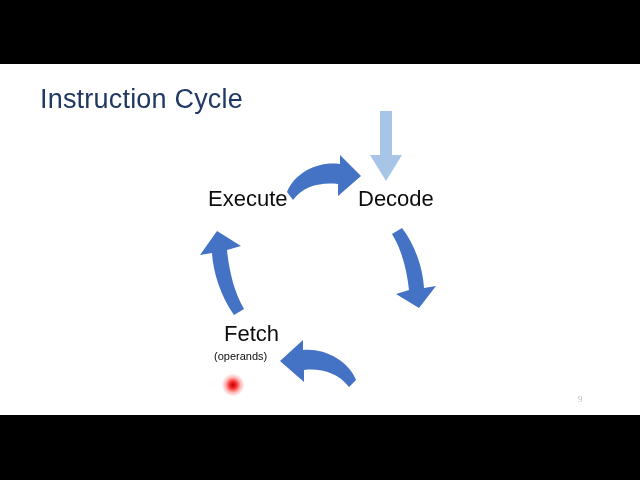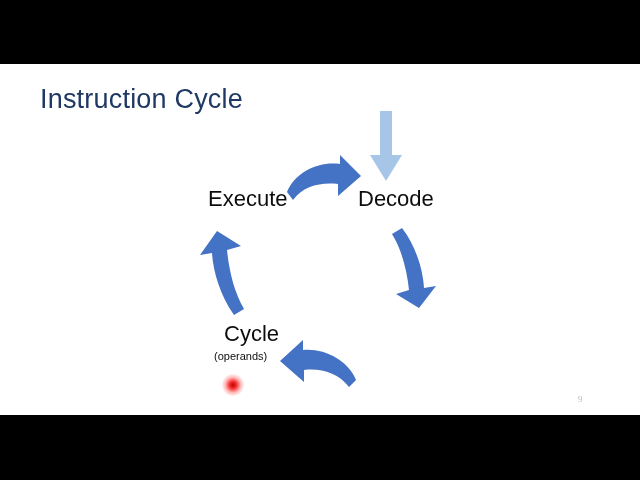--- a/index.html
+++ b/index.html
@@ -135,21 +135,21 @@
 
     <svg class="arrow-svg" id="arrow-read-exec" width="48" height="88" viewBox="0 0 48 88">
       <path d="M36,86 C22,66 15,42 14,24 L2,26 L19,2 L43,17 L29,21 C31,41 36,63 46,80 Z" fill="#4472C4"></path>
     </svg>
 
     <div class="node-label" id="label-execute">Execute</div>
 
     <div class="node-label" id="label-fetch">Decode</div>
 
 
-    <div class="node-label" id="label-read">Cycle</div>
+    <div class="node-label" id="label-read">Fetch</div>
 
     <div class="node-sub" id="label-read-sub">(operands)</div>
 
     <div id="laser-dot"></div>
 
     <div id="page-number">9</div>
 
   </div>
 </div>
 

